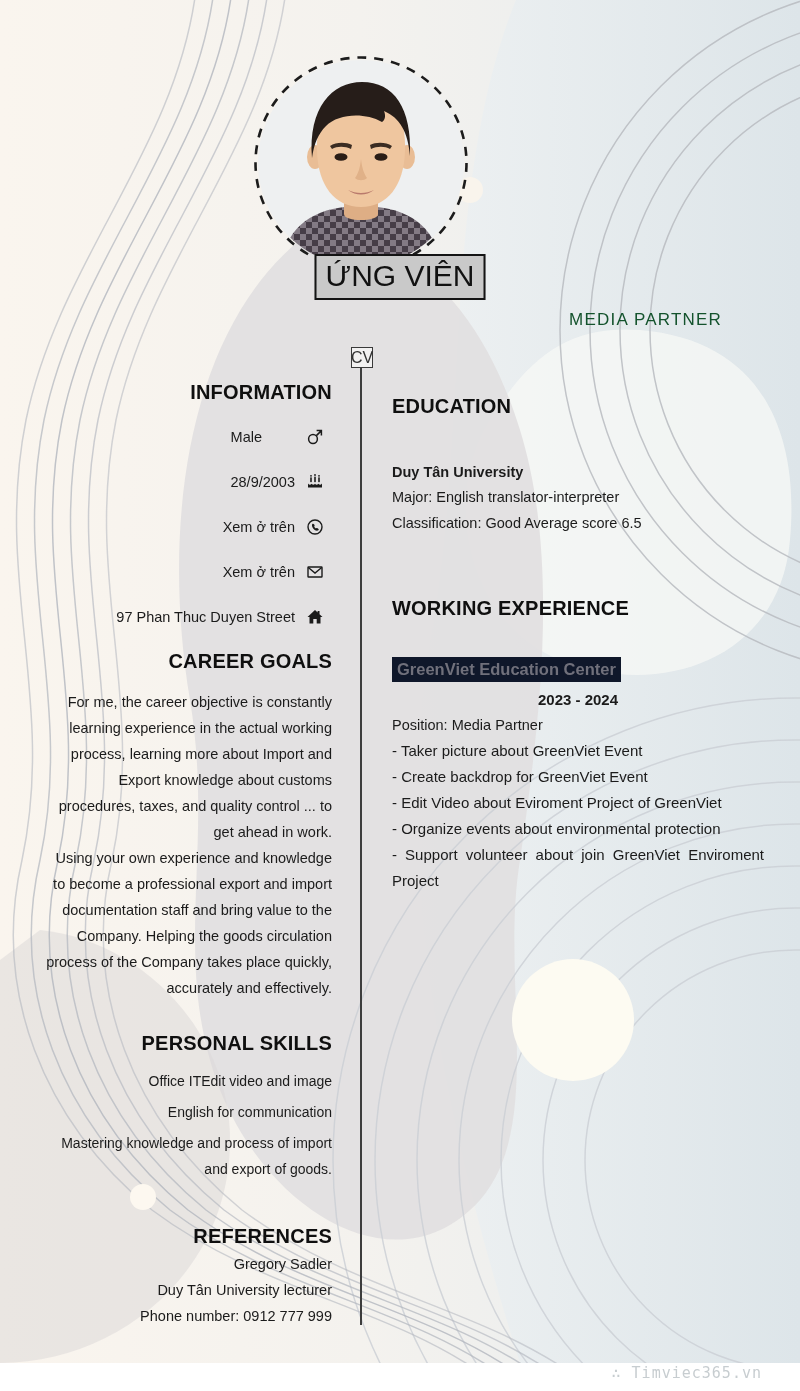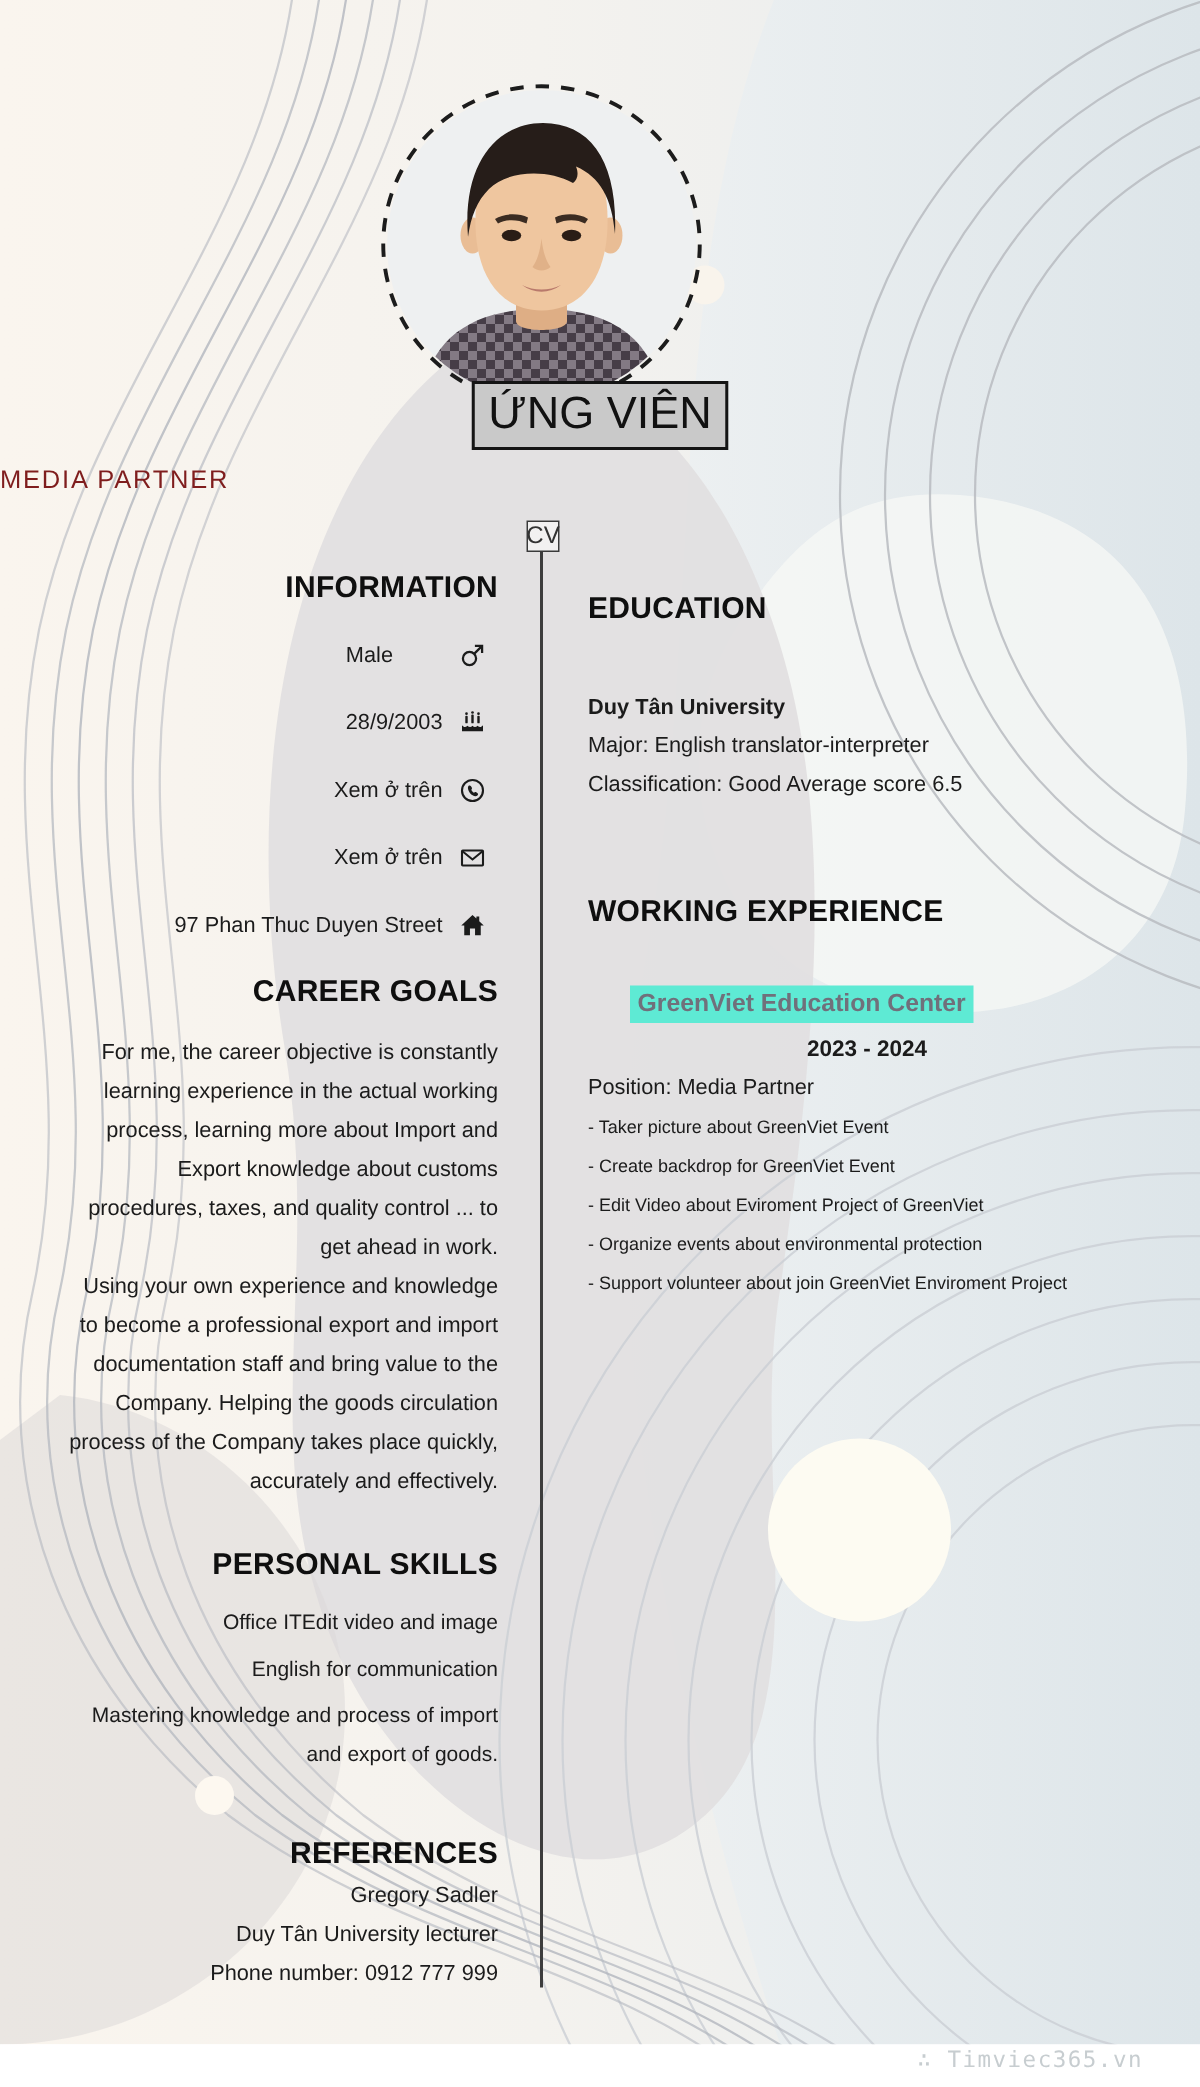--- a/index.html
+++ b/index.html
@@ -7,22 +7,22 @@
   .page{position:relative;width:800px;height:1391px;overflow:hidden;background:#fff;margin:0 auto;}
   .bg{position:absolute;left:0;top:0;width:800px;height:1363px;}
 
   
   .photo{position:absolute;left:252px;top:54px;width:218px;height:218px;}
 
   
   .name-box{position:absolute;top:254px;left:50%;transform:translateX(-50%);
     background:#c9c9c9;border:2px solid #141414;padding:3px 9px 5px;
     font-size:30px;font-weight:normal;color:#111;white-space:nowrap;z-index:5;}
-  .subtitle{position:absolute;top:310px;left:0;width:722px;text-align:left;
-    font-size:17px;letter-spacing:1.2px;color:#7f1d1d;}
+  .subtitle{position:absolute;top:310px;left:0;width:722px;text-align:right;
+    font-size:17px;letter-spacing:1.2px;color:#14532d;}
   .cv-box{position:absolute;top:347px;left:351px;width:20px;height:19px;
     border:1.5px solid #3a3a3a;background:#f2f1f1;font-size:16px;color:#333;
     display:flex;align-items:center;justify-content:center;z-index:4;}
   .divider{position:absolute;left:360px;top:368px;width:2px;height:957px;background:#3d3d3d;}
 
   
   .lcol{position:absolute;left:40px;width:292px;text-align:right;color:#1b1b1b;}
   .rcol{position:absolute;left:392px;width:372px;text-align:left;color:#1b1b1b;}
   h2.sec{font-size:20px;font-weight:bold;color:#0f0f0f;margin:0;letter-spacing:.2px;}
   .body-text{font-size:14.5px;line-height:26px;}
@@ -33,24 +33,24 @@
   .info-item:first-of-type{margin-top:20px;gap:44px;}
 
   .goals p{margin:0;}
   .skill{font-size:14px;line-height:26px;margin-bottom:5px;}
   .ref-line{font-size:14.5px;line-height:26px;}
 
   .edu-school{font-size:14.5px;font-weight:bold;margin-top:41px;line-height:26px;}
   .edu-line{font-size:14.5px;line-height:25.5px;}
 
   .xp-company{display:inline-block;margin-top:37px;font-size:16.5px;font-weight:bold;
-    color:#70707b;background:#5eead4;padding:1px 5px 2px;line-height:22px;margin-left:28px;}
+    color:#70707b;background:#0f172a;padding:1px 5px 2px;line-height:22px;}
   .xp-period{font-size:15px;font-weight:bold;margin-top:5px;line-height:25px;text-align:center;}
   .xp-line{font-size:14.5px;line-height:26px;}
-  .xp-bullet{font-size:12px;line-height:26px;text-align:justify;}
+  .xp-bullet{font-size:15px;line-height:26px;text-align:justify;}
 
   .footer-band{position:absolute;left:0;top:1363px;width:800px;height:28px;background:#ffffff;}
   .watermark{position:absolute;right:38px;top:1364px;font-family:"DejaVu Sans Mono",monospace;
     font-size:15px;color:#c7cdd0;letter-spacing:1px;}
 </style>
 </head>
 <body>
 
 <div class="page">
 

